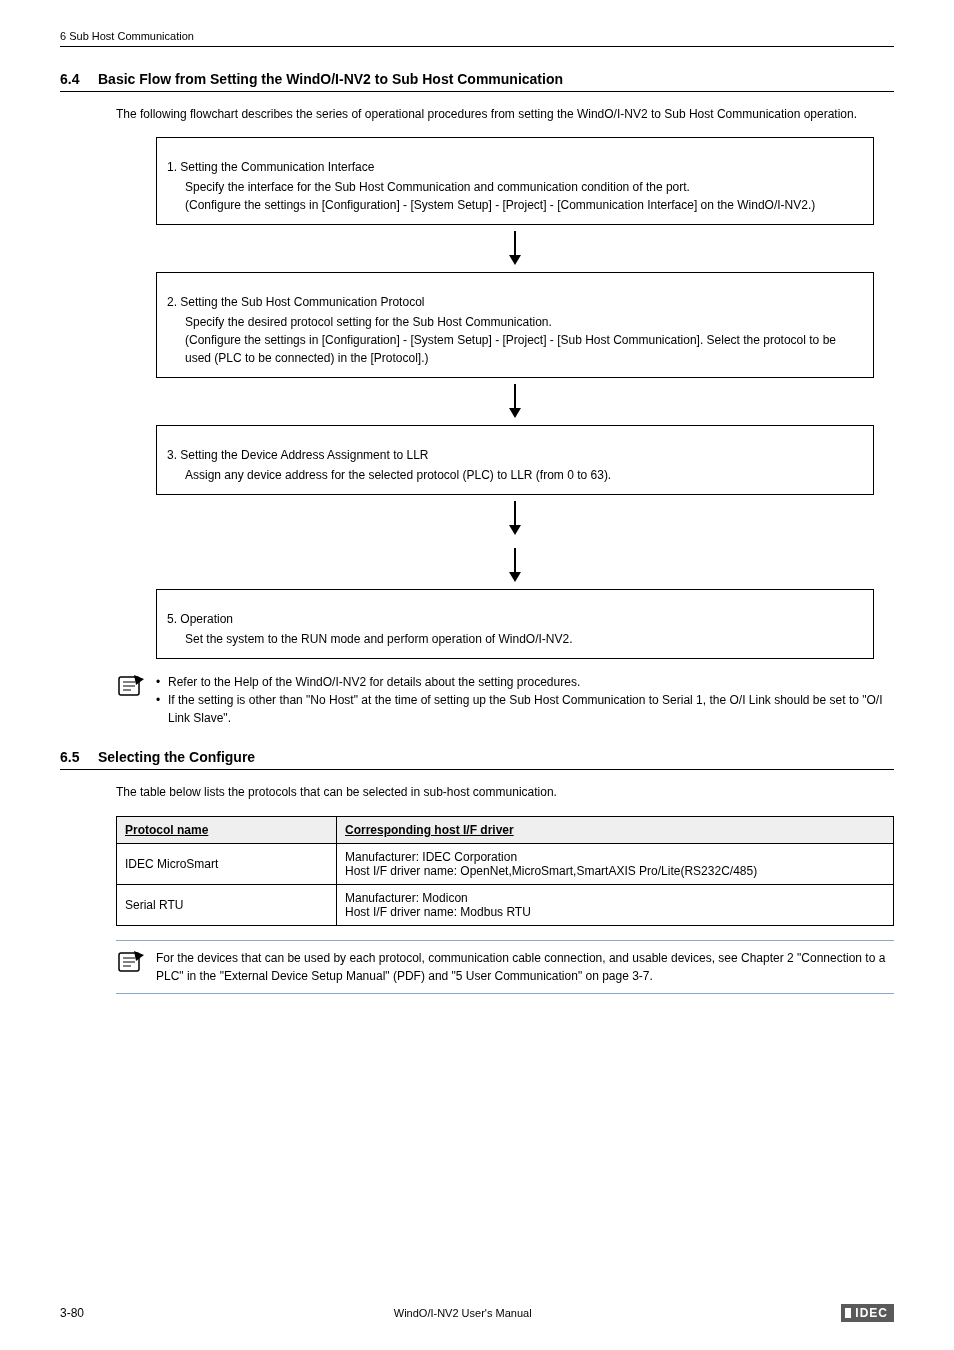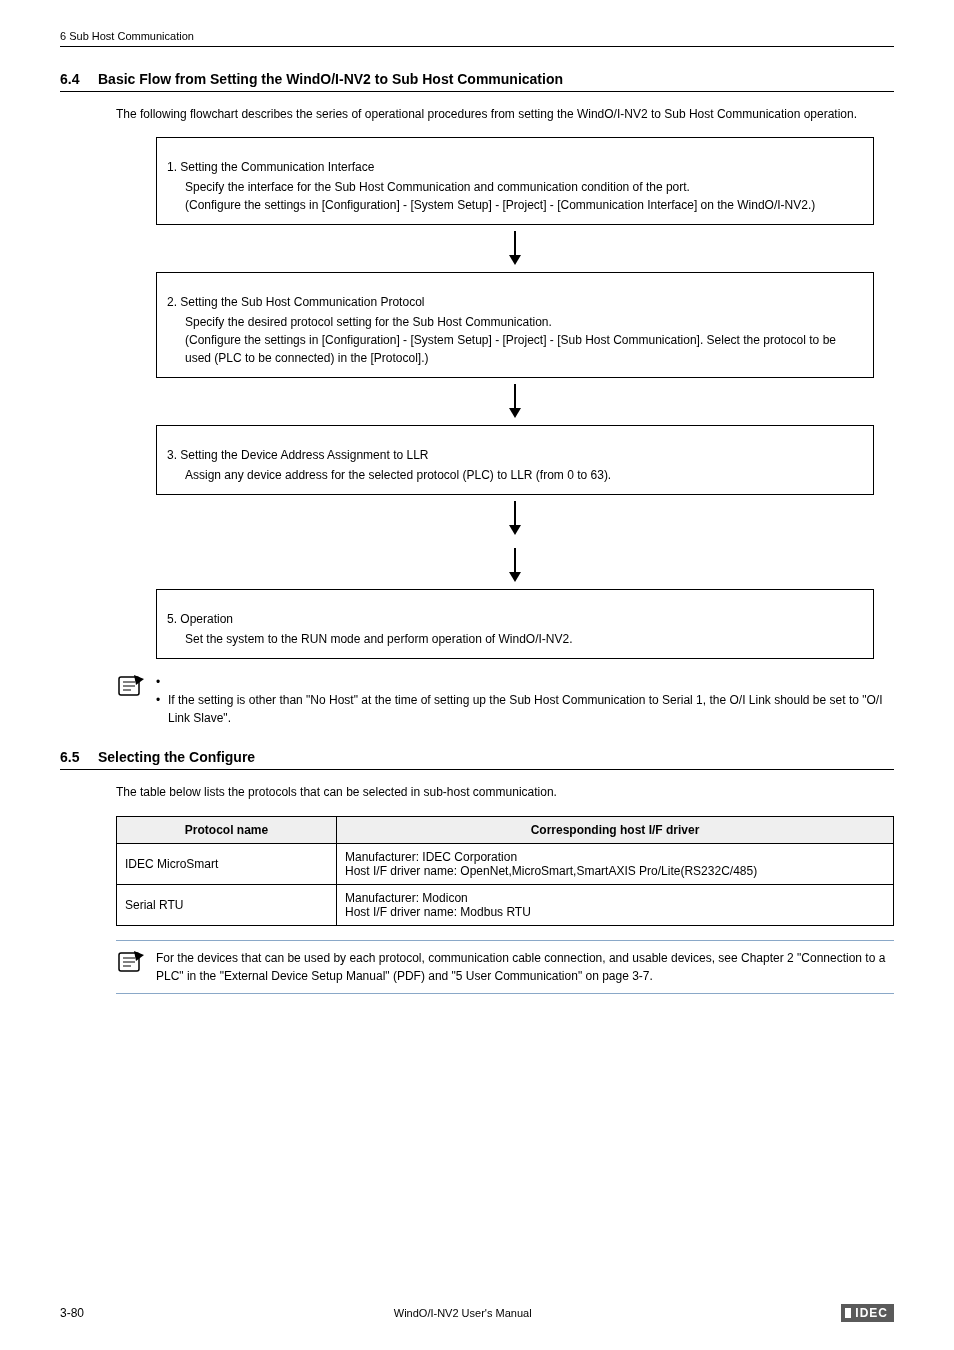--- a/index.html
+++ b/index.html
@@ -68,23 +68,23 @@
     width: 100%;
     font-size: 12px;
   }
   table.proto th, table.proto td {
     border: 1px solid #000;
     padding: 6px 8px;
     text-align: left;
     vertical-align: middle;
   }
   table.proto th {
-    text-align: center;
     font-weight: bold;
     background: #efefef;
+    text-decoration: underline;
   }
   table.proto th:first-child { width: 220px; }
   .note-block-box {
     display: flex;
     margin-top: 14px;
     margin-left: 56px;
     border-top: 1px solid #8aa8c8;
     border-bottom: 1px solid #8aa8c8;
     padding: 8px 0;
     line-height: 1.5;
@@ -187,20 +187,21 @@
       <rect x="3" y="4" width="20" height="18" rx="2" fill="none" stroke="#000" stroke-width="1.5"></rect>
       <line x1="7" y1="9" x2="19" y2="9" stroke="#000" stroke-width="1"></line>
       <line x1="7" y1="13" x2="19" y2="13" stroke="#000" stroke-width="1"></line>
       <line x1="7" y1="17" x2="15" y2="17" stroke="#000" stroke-width="1"></line>
       <polygon points="18,2 28,6 20,12" fill="#000"></polygon>
     </svg>
   </div>
   <div class="note-lines">
     <div class="bullet-line">
         <span class="b">•</span>
+        <span>Refer to the Help of the WindO/I-NV2 for details about the setting procedures.</span>
       </div>
     <div class="bullet-line">
         <span class="b">•</span>
         <span>If the setting is other than "No Host" at the time of setting up the Sub Host Communication to Serial 1, the O/I Link should be set to "O/I Link Slave".</span>
       </div>
   </div>
 </div>
 
 <div class="section-heading">
   <span class="num">6.5</span>

